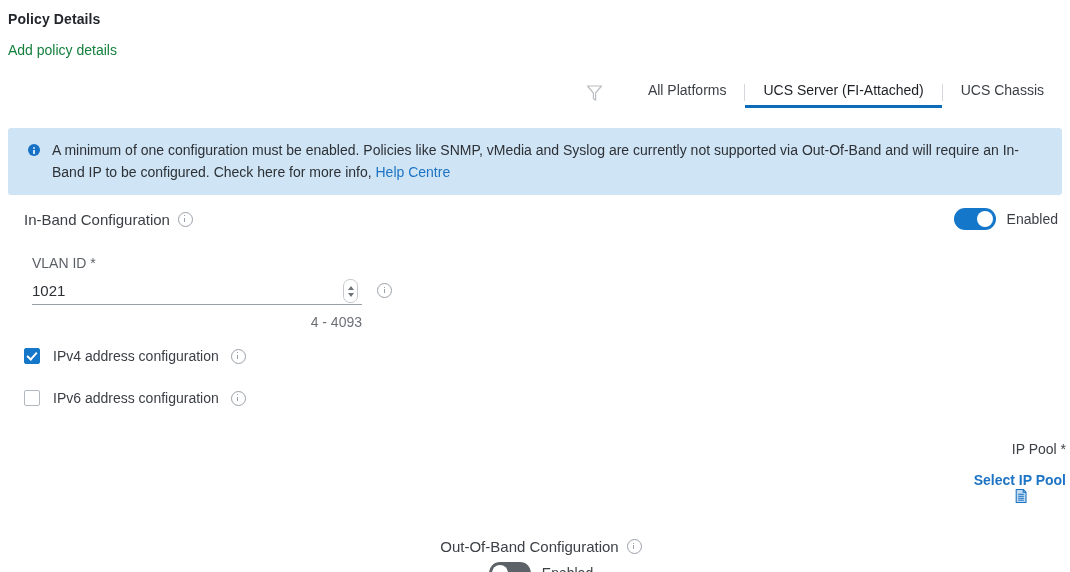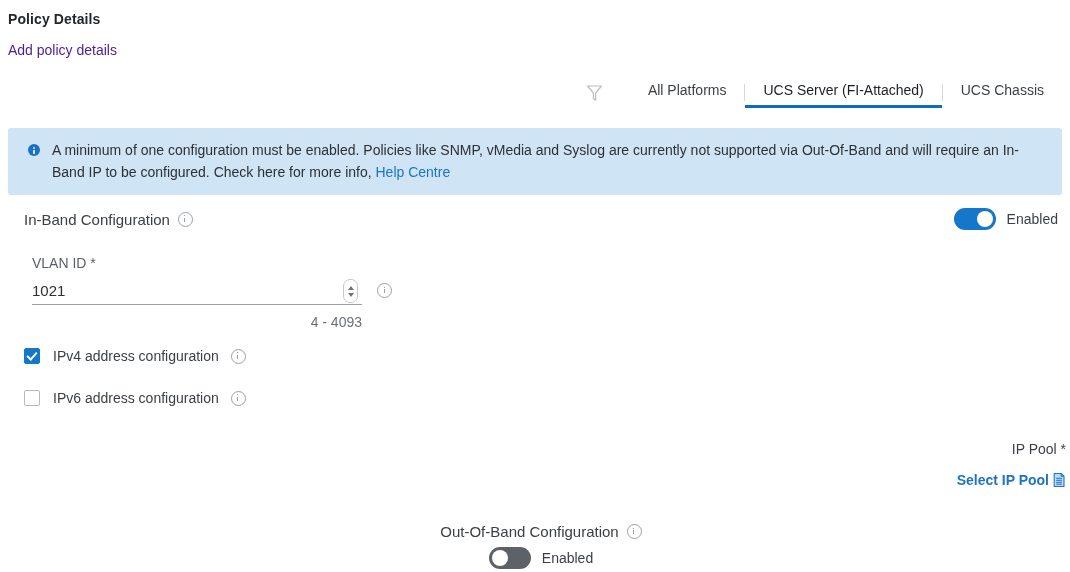--- a/index.html
+++ b/index.html
@@ -23,21 +23,21 @@
   .page-title {
     font-size: 14px;
     font-weight: bold;
     color: #23262b;
     letter-spacing: 0.1px;
     margin: 0;
     line-height: 26px;
   }
   .page-subtitle {
     font-size: 14px;
-    color: #4c1d95;
+    color: #15803d;
     margin: 9px 0 0 0;
     line-height: 18px;
   }
 
   
   .platform-bar {
     position: absolute;
     top: 78px;
     right: 8px;
     display: flex;
@@ -330,20 +330,21 @@
   .pool-label {
     font-size: 14px;
     color: #3c4046;
     line-height: 18px;
   }
   .pool-select {
     margin-top: 14px;
     display: inline-flex;
     align-items: center;
     cursor: pointer;
+    flex-direction: column;
   }
   .pool-select-text {
     font-size: 14px;
     font-weight: bold;
     color: #1d74c4;
   }
   .doc-icon {
     margin-left: 3px;
     display: inline-flex;
   }

